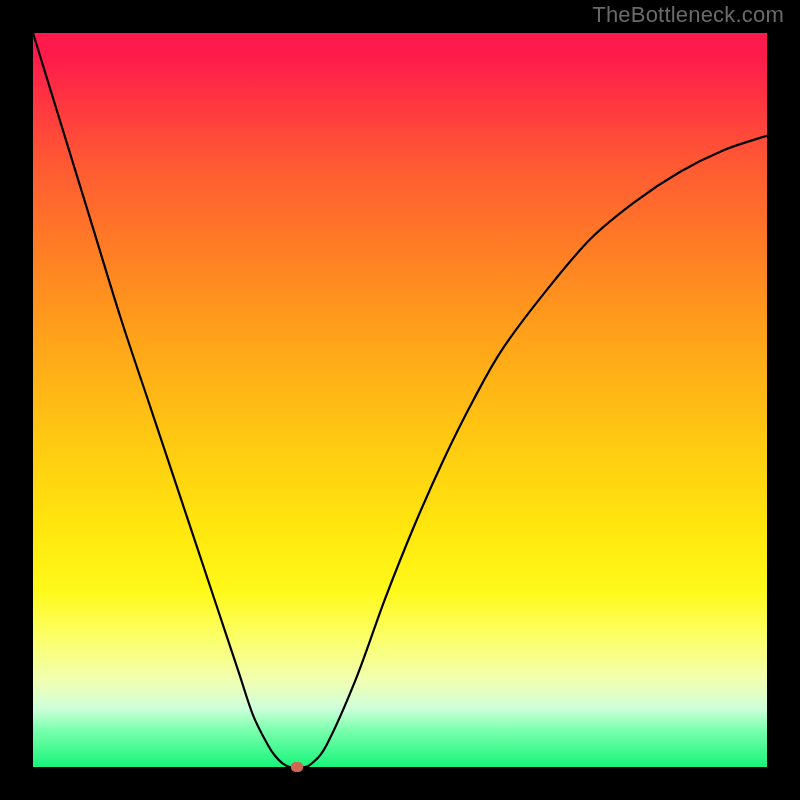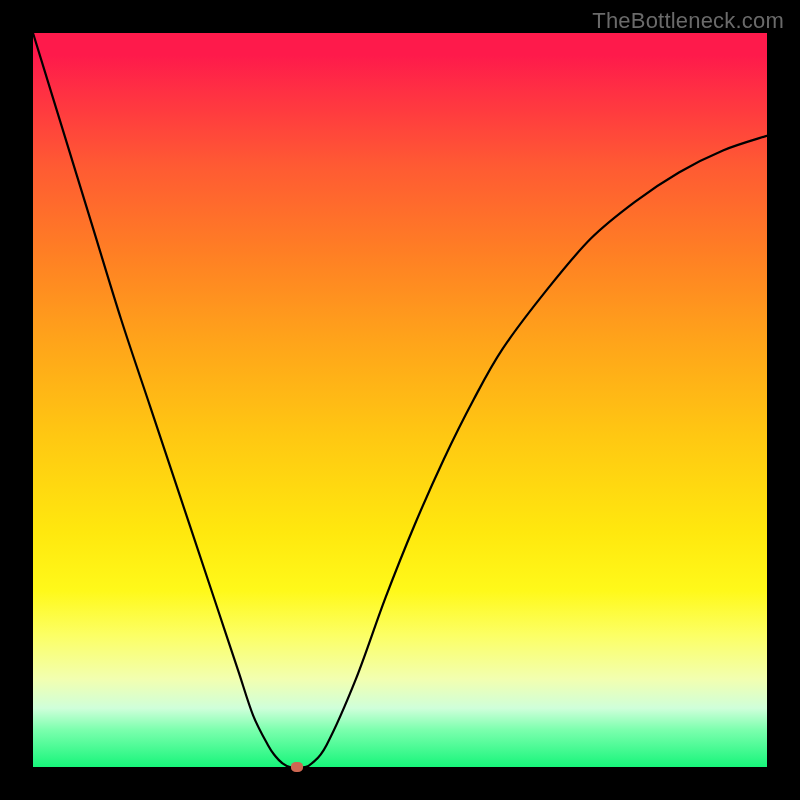--- a/index.html
+++ b/index.html
@@ -13,21 +13,21 @@
   }
   .frame {
     position: relative;
     width: 800px;
     height: 800px;
     background: #000;
     box-sizing: border-box;
   }
   .watermark {
     position: absolute;
-    top: 8px;
+    top: 2px;
     right: 16px;
     color: #6a6a6a;
     font-size: 22px;
     font-weight: 400;
     letter-spacing: 0.2px;
     z-index: 50;
     user-select: none;
   }
   .plot-area {
     position: absolute;

